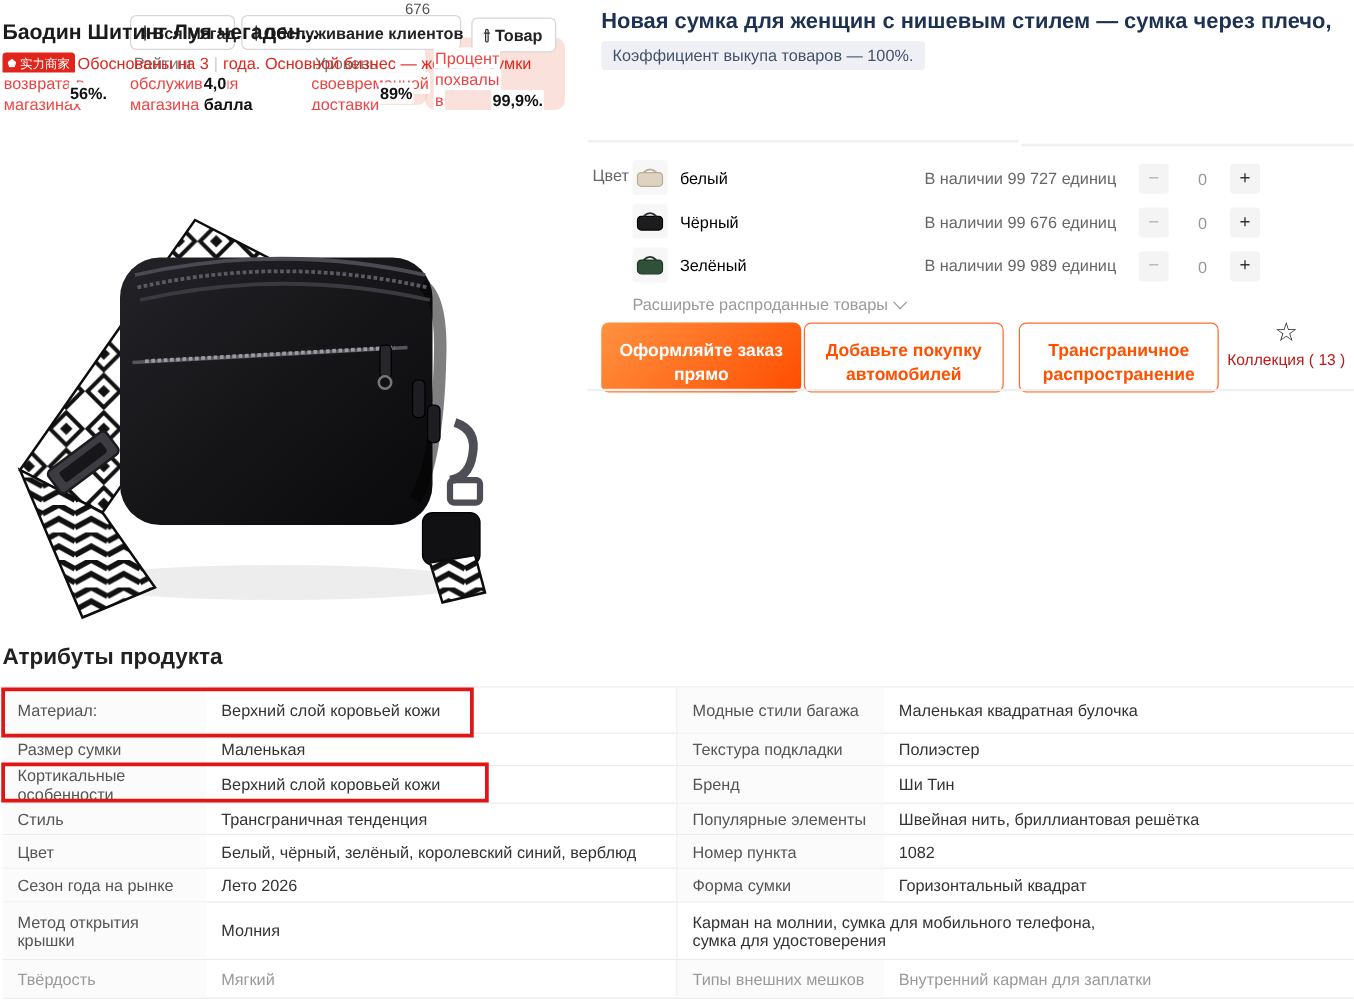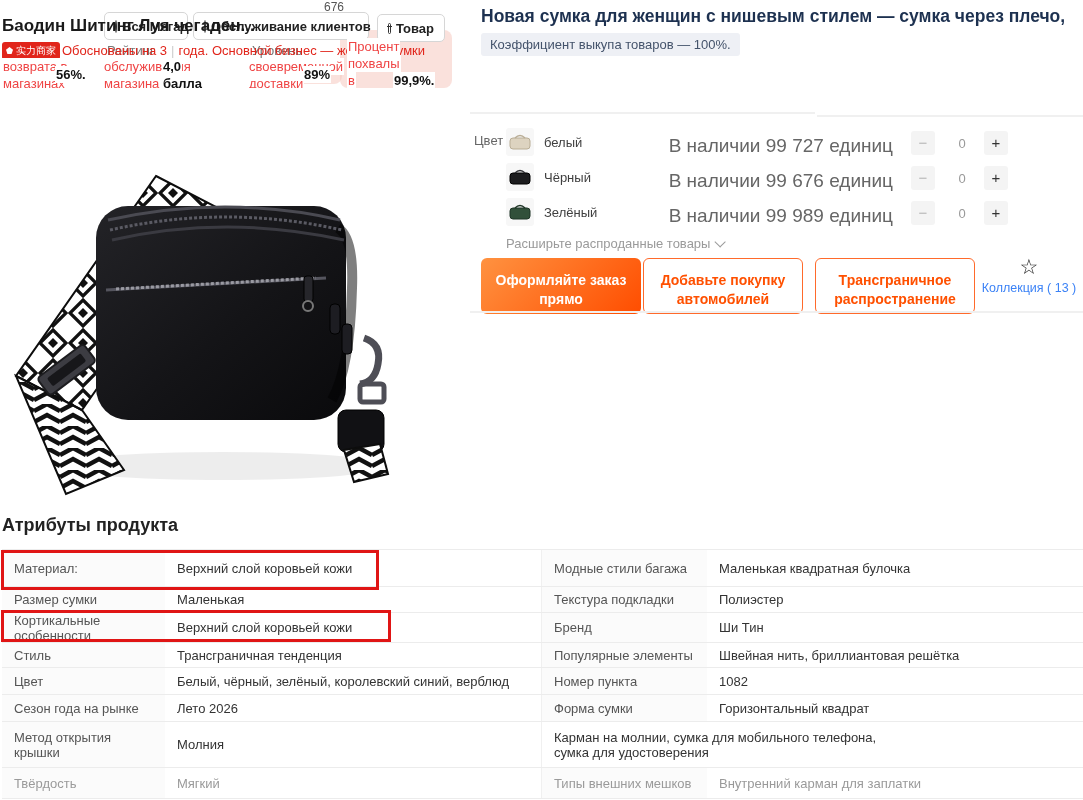--- a/index.html
+++ b/index.html
@@ -31,40 +31,40 @@
   #product-image { position:absolute; left:8px; top:118px; width:445px; height:382px; }
   
   #product-title { position:absolute; left:481px; top:6px; width:600px; font-size:17.5px; font-weight:bold; color:#1d3150; }
   #buyback-badge { position:absolute; left:481px; top:33px; background:#eef0f5; color:#44536b;
                    font-size:13px; padding:4px 9px; border-radius:3px; }
   .divider { position:absolute; background:#f0f0f0; height:2px; }
   .color-label { position:absolute; left:474px; top:133px; font-size:13px; color:#666; }
   .color-row { position:absolute; left:506px; width:577px; height:30px; }
   .swatch { position:absolute; left:0; top:0; width:28px; height:28px; border-radius:3px; background:#f7f7f7;
             display:flex; align-items:center; justify-content:center; cursor:pointer; }
-  .color-name { position:absolute; left:38px; top:7px; font-size:13px; color:#404040; }
-  .stock-text { position:absolute; right:190px; top:7px; font-size:19px; color:#666; white-space:nowrap; }
+  .color-name { position:absolute; left:38px; top:7px; font-size:13px; color:#000000; }
+  .stock-text { position:absolute; right:190px; top:7px; font-size:13px; color:#666; white-space:nowrap; }
   .step-btn { position:absolute; top:3px; width:24px; height:24px; background:#f4f4f4; border:none; border-radius:3px;
               font-size:15px; line-height:22px; text-align:center; cursor:pointer; }
   .minus { right:148px; color:#b5b5b5; }
   .plus  { right:75px; color:#333; }
   .qty   { position:absolute; right:106px; top:8px; width:30px; text-align:center; font-size:13px; color:#999; }
   #expand-link { position:absolute; left:506px; top:236px; font-size:13px; color:#9a9a9a; cursor:pointer; }
   .chev { display:inline-block; width:8px; height:8px; border-right:1.5px solid #9a9a9a; border-bottom:1.5px solid #9a9a9a;
           transform:rotate(45deg) translateY(-3px); margin-left:4px; }
   .cta { position:absolute; top:258px; width:160px; height:56px; border-radius:6px; font-size:14px; font-weight:bold;
          line-height:19px; text-align:center; padding-top:7px; overflow:hidden; cursor:pointer;
          font-family:"Liberation Sans", sans-serif; }
   #cta-order { left:481px; background:linear-gradient(135deg,#ff9240,#ff4d00); color:#fff; border:none; }
   .cta-ghost { background:#fff; border:1.5px solid #ff6a2b; color:#ff5000; }
   #cta-cart { left:643px; }
   #cta-cross { left:815px; }
   #collection { position:absolute; left:975px; top:256px; width:108px; text-align:center; cursor:pointer; }
   #collection .star { font-size:21px; color:#222; line-height:22px; }
-  #collection .lbl { font-size:12.5px; color:#3b82f6; margin-top:3px; white-space:nowrap; }
+  #collection .lbl { font-size:12.5px; color:#b91c1c; margin-top:3px; white-space:nowrap; }
   
   #attr-heading { position:absolute; left:2px; top:515px; font-size:18px; font-weight:bold; color:#222; }
   #attr-table { position:absolute; left:2px; top:549px; width:1081px; border-top:1px solid #ececec; }
   .attr-row { display:flex; width:100%; border-bottom:1px solid #ececec; }
   .cell { font-size:13px; padding:0 12px; display:flex; align-items:center; }
   .cell.lab { width:163px; color:#555; background:#fbfbfb; }
   .cell.val { width:377px; color:#333; border-right:1px solid #f0f0f0; }
   .cell.lab2 { width:165px; color:#555; background:#fbfbfb; }
   .cell.val2 { width:373px; color:#333; }
   .muted .cell { color:#9a9a9a !important;text-align:center; }

